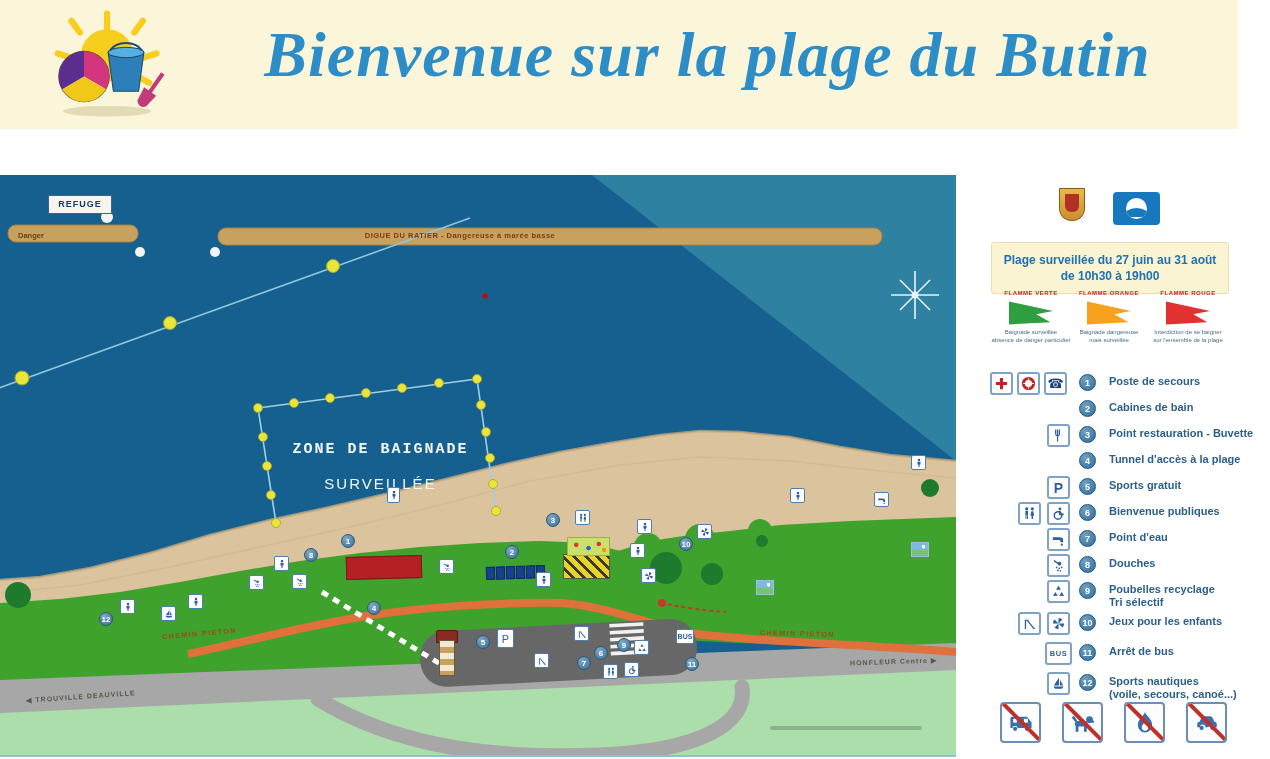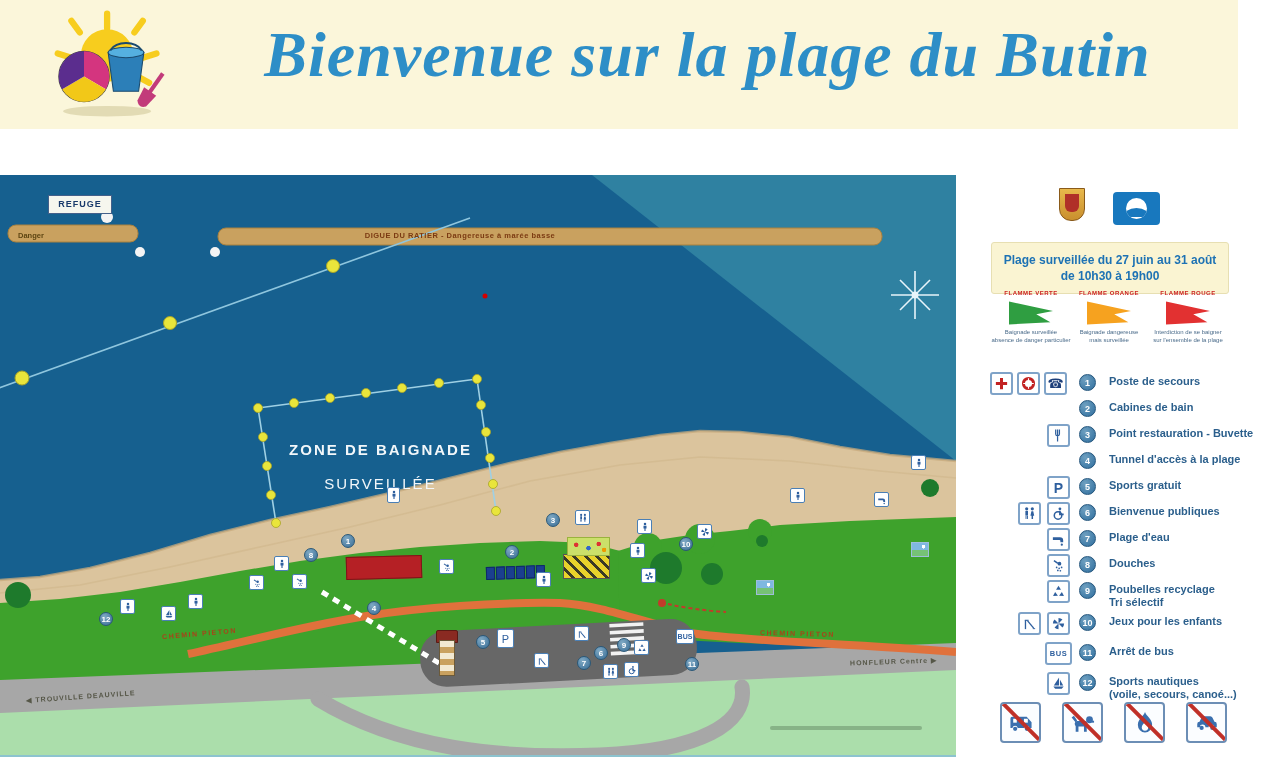--- a/index.html
+++ b/index.html
@@ -14,21 +14,21 @@
   .banner-logo{position:absolute;left:42px;top:6px;width:126px;height:118px;}
 
   
   .map{position:absolute;left:0;top:175px;width:956px;height:580px;background:#16608F;border-bottom:2px solid #8CC3CF;}
   .map svg.base{position:absolute;left:0;top:0;}
   .maplab{position:absolute;white-space:nowrap;}
   .refuge{left:48px;top:20px;width:62px;height:17px;background:#F6F6EE;border:1px solid #44608a;
     color:#1a3a6b;font-size:9px;font-weight:bold;text-align:center;line-height:17px;letter-spacing:1px;}
   .dangerlab{left:18px;top:56px;font-size:7.5px;font-weight:bold;color:#5d4512;}
   .dikelab{left:250px;top:56px;width:420px;text-align:center;font-size:7.5px;font-weight:bold;color:#7B3A12;letter-spacing:.5px;}
-  .zone1{left:283px;top:266px;width:195px;text-align:center;color:#F2F7FA;font-size:15px;font-weight:bold;letter-spacing:2px;}
+  .zone1{left:283px;top:266px;width:195px;text-align:center;color:#F2F7FA;font-size:15px;font-weight:bold;letter-spacing:2px;font-family:Liberation Mono, monospace;}
   .zone2{left:283px;top:300px;width:195px;text-align:center;color:#F2F7FA;font-size:15px;font-weight:normal;letter-spacing:2px;}
   .chem{font-size:7px;font-weight:bold;color:#A8431A;letter-spacing:1.5px;}
   .chem.l{left:162px;top:455px;transform:rotate(-5deg);}
   .chem.r{left:760px;top:455px;transform:rotate(1.5deg);}
   .roadlab{font-size:7px;font-weight:bold;color:#565748;letter-spacing:1px;}
   .roadlab.l{left:26px;top:518px;transform:rotate(-4deg);}
   .roadlab.r{left:850px;top:483px;transform:rotate(-2deg);}
   .credit{position:absolute;left:770px;top:551px;width:152px;height:4px;background:rgba(70,100,70,.35);border-radius:2px;}
 
   .mk{position:absolute;width:14px;height:14px;border-radius:50%;
@@ -563,21 +563,21 @@
       <div class="num">6</div>
       <div class="lbl">Bienvenue publiques</div>
     </div>
     <div class="lrow" style="top:378px">
       <div class="lsq" style="left:62px">
           <svg>
             <use href="#sym-tap"></use>
           </svg>
         </div>
       <div class="num">7</div>
-      <div class="lbl">Plage d'eau</div>
+      <div class="lbl">Point d'eau</div>
     </div>
     <div class="lrow" style="top:404px">
       <div class="lsq" style="left:62px">
           <svg>
             <use href="#sym-shower"></use>
           </svg>
         </div>
       <div class="num">8</div>
       <div class="lbl">Douches</div>
     </div>

